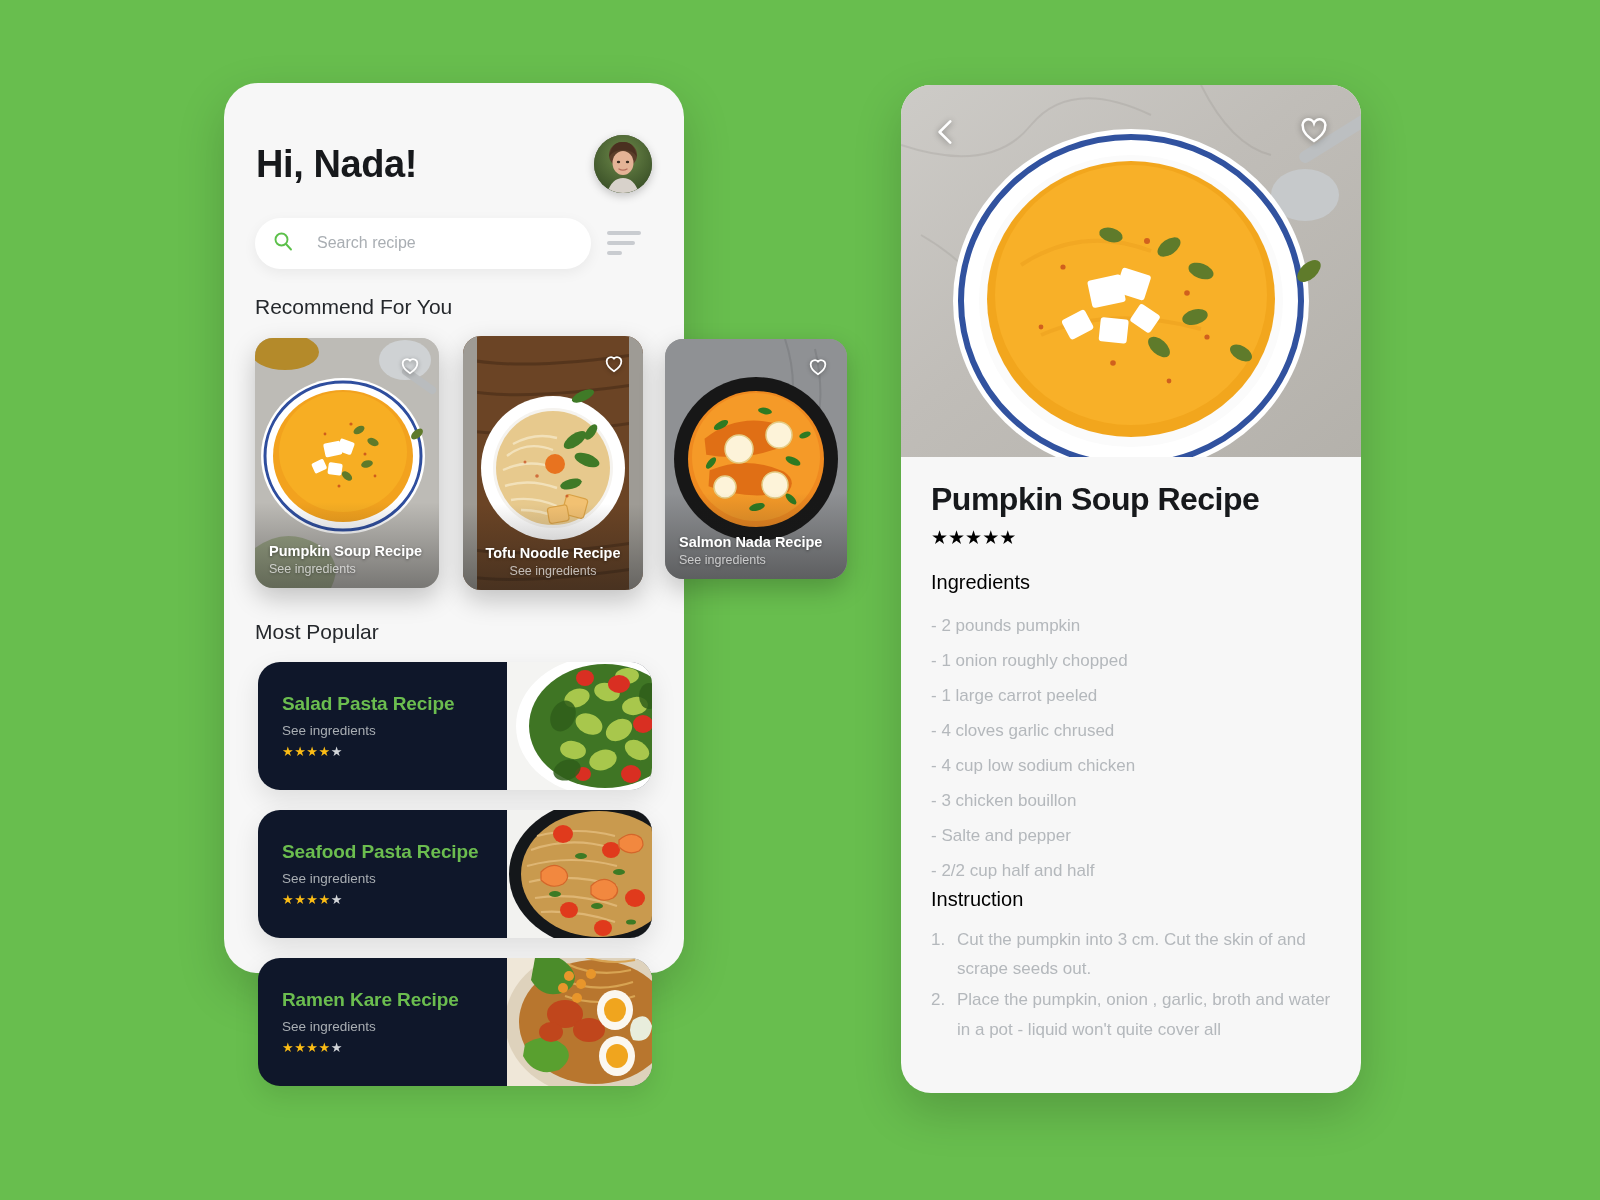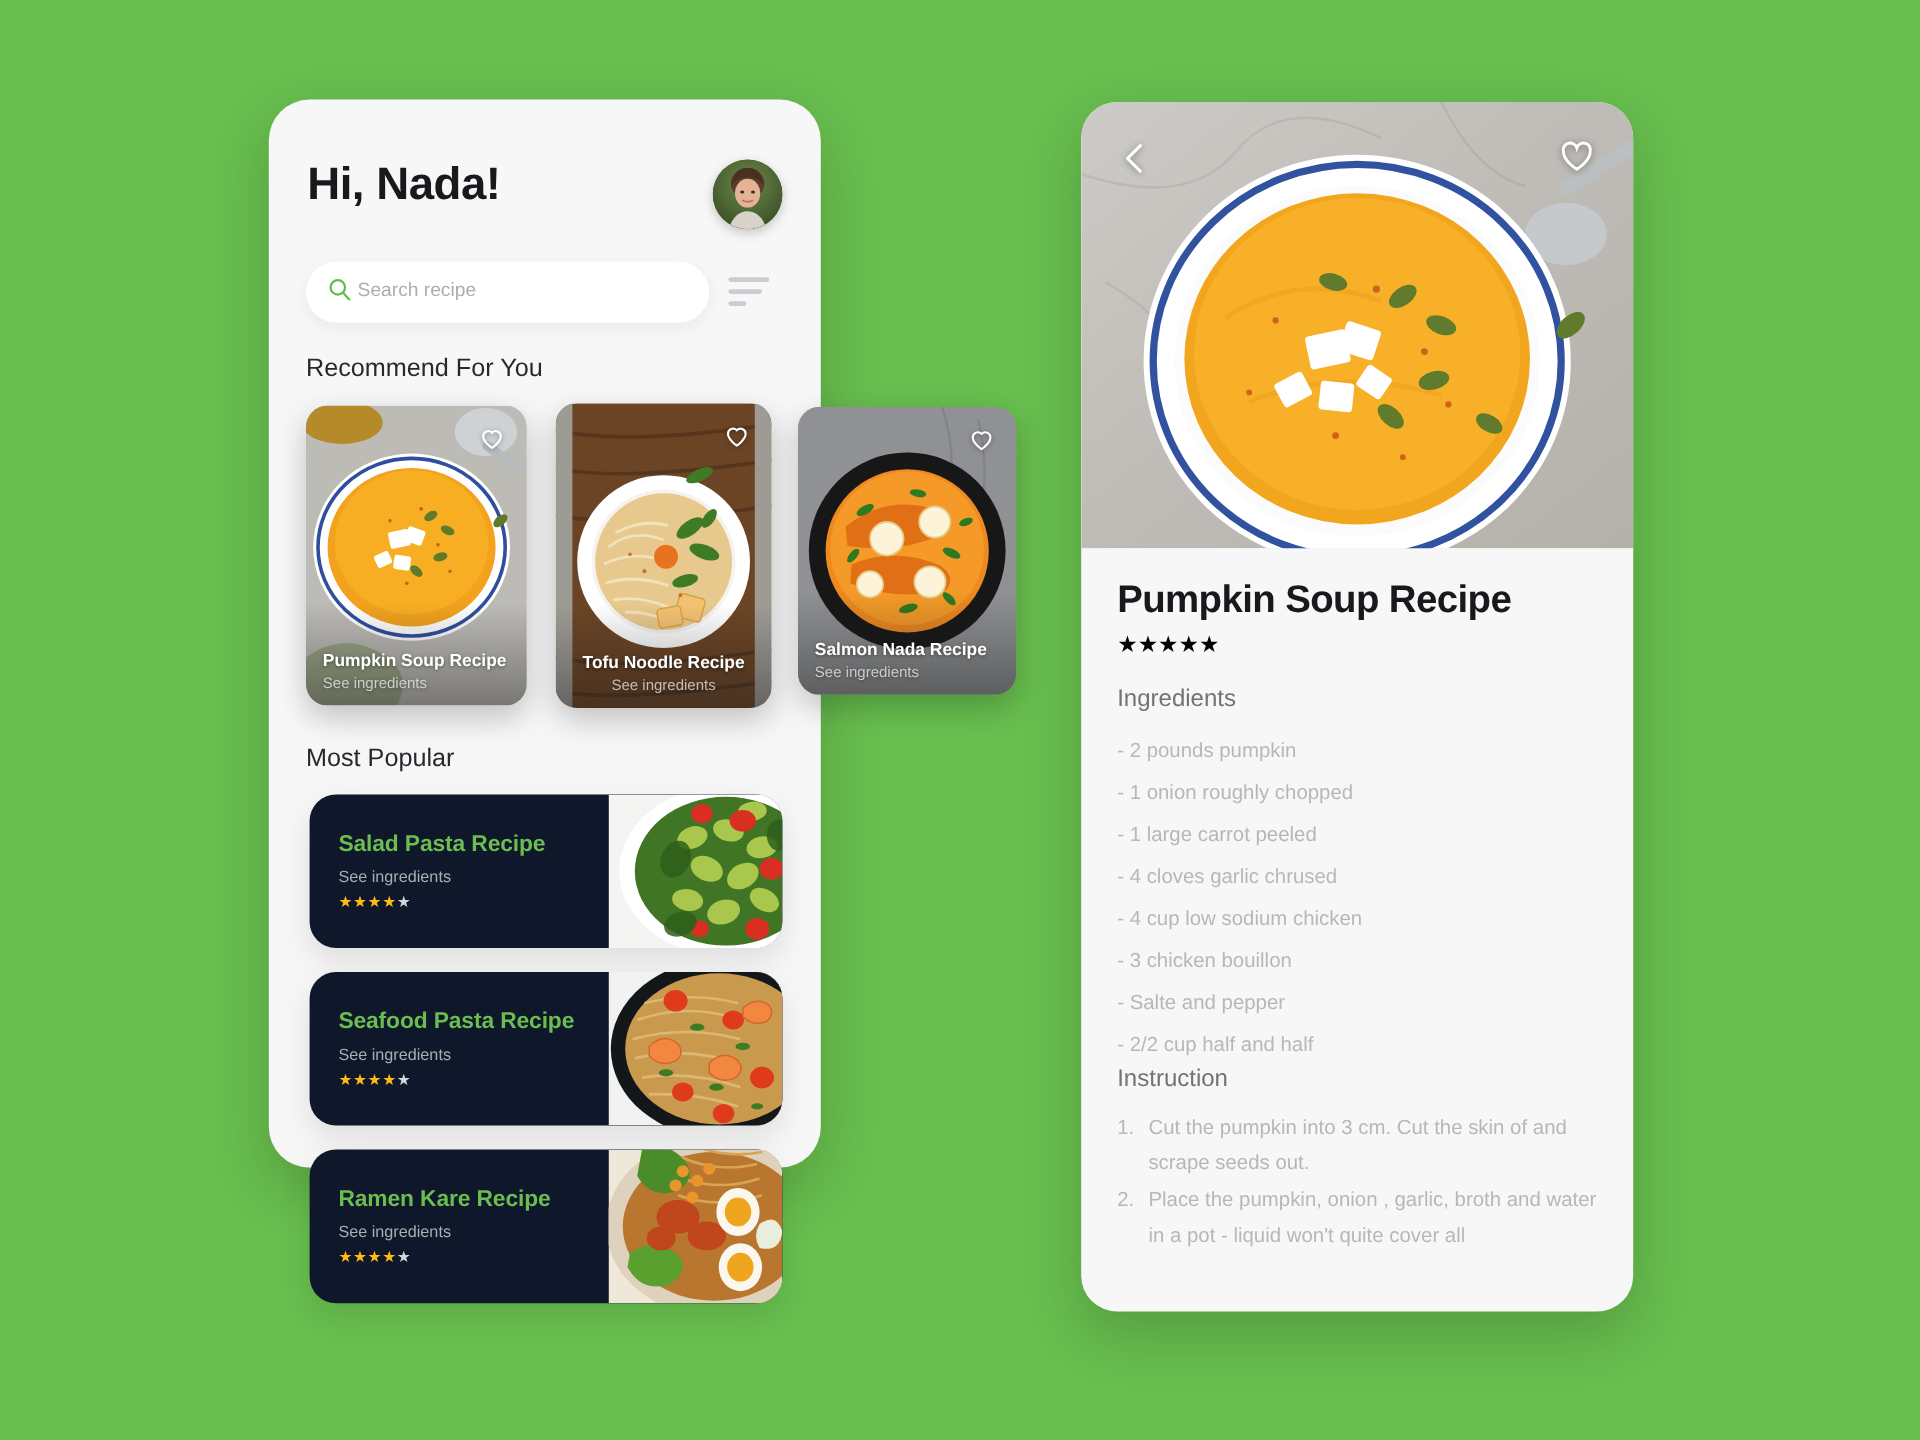--- a/index.html
+++ b/index.html
@@ -28,21 +28,21 @@
     box-shadow: 0 18px 48px rgba(0,0,0,0.18);
   }
 
   .home-header {
     position: absolute;
     left: 32px;
     top: 50px;
     width: 396px;
     height: 62px;
     display: flex;
-    align-items: flex-start;
+    align-items: center;
     justify-content: space-between;
   }
 
   .greeting {
     font-size: 38px;
     font-weight: 700;
     color: #17191c;
     letter-spacing: -0.4px;
   }
 
@@ -70,21 +70,21 @@
   }
   
   .search-field {
     width: 336px;
     height: 51px;
     background: #ffffff;
     border-radius: 26px;
     display: flex;
     align-items: center;
     padding: 0 18px;
-    gap: 5px;
+    gap: 24px;
     box-shadow: 0 4px 14px rgba(0,0,0,0.06);
   }
   .search-field input {
     border: none;
     outline: none;
     background: transparent;
     font-family: "Liberation Sans", sans-serif;
     font-size: 16px;
     color: #6c7278;
     width: 100%;
@@ -248,21 +248,21 @@
     font-weight: 700;
     color: #17191c;
     letter-spacing: -0.5px;
     margin-bottom: 10px;
   }
   .detail-stars { font-size: 19px; letter-spacing: 0px; margin-bottom: 24px; line-height: 1; }
 
   .detail-h2 {
     font-size: 20px;
     font-weight: 400;
-    color: #737373;
+    color: #000000;
     margin-bottom: 14px;
   }
 
   .ing-list { list-style: none; }
   .ing-list li {
     font-size: 17px;
     color: #b4b8bc;
     line-height: 1;
     padding: 9px 0;
   }

